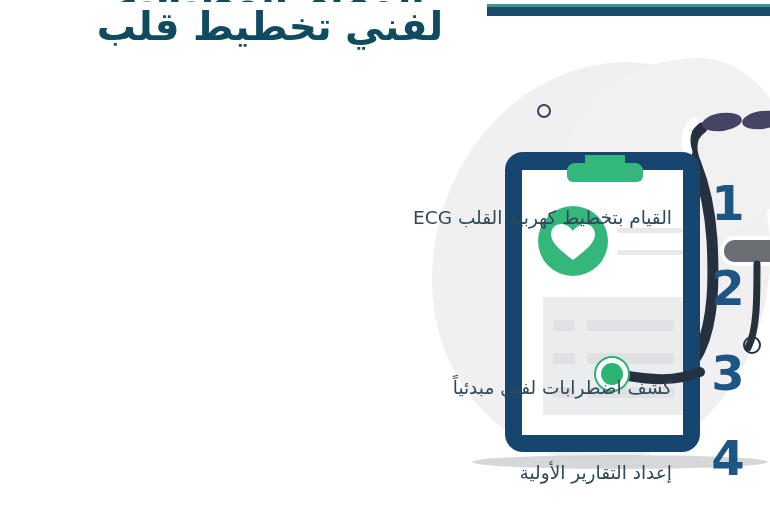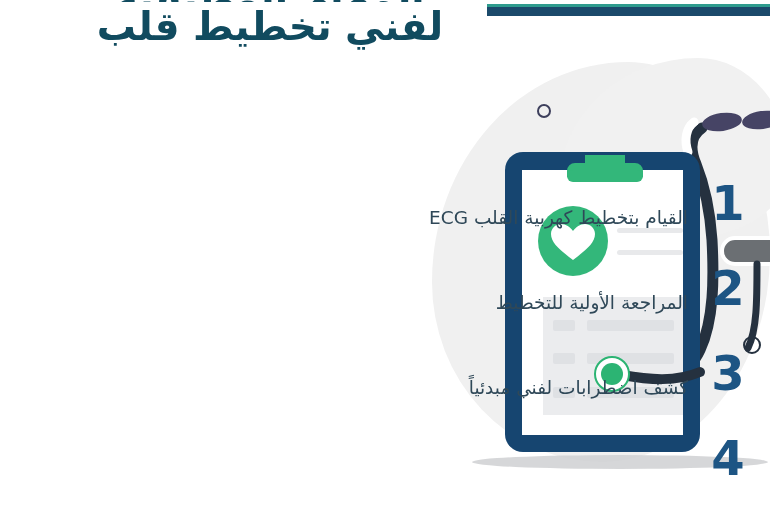--- a/index.html
+++ b/index.html
@@ -105,21 +105,21 @@
     font-size: 48px;
     font-weight: bold;
     color: #1d5584;
     line-height: 1;
     font-family: "DejaVu Sans", "Liberation Sans", sans-serif;
   }
   .row-text {
     font-size: 18.5px;
     color: #2f4858;
     white-space: nowrap;
-    padding-right: 12px;
+    padding-right: 28px;
     line-height: 1.35;
     margin-top: 32px;
   }
 
   
   .illustration {
     position: absolute;
     left: 0;
     top: 0;
     width: 770px;
@@ -213,27 +213,27 @@
 
   <div class="list">
 
     <div class="list-row">
       <div class="row-number">1</div>
       <div class="row-text">القيام بتخطيط كهربية القلب ECG</div>
     </div>
 
     <div class="list-row">
       <div class="row-number">2</div>
-      <div class="row-text">المراجعة الأولية للتخطيط</div>
     </div>
 
     <div class="list-row">
       <div class="row-number">3</div>
       <div class="row-text">كشف اضطرابات لفني مبدئياً</div>
     </div>
 
     <div class="list-row">
       <div class="row-number">4</div>
+      <div class="row-text">إعداد التقارير الأولية</div>
     </div>
 
   </div>
 
 </div>
 
 </body></html>

